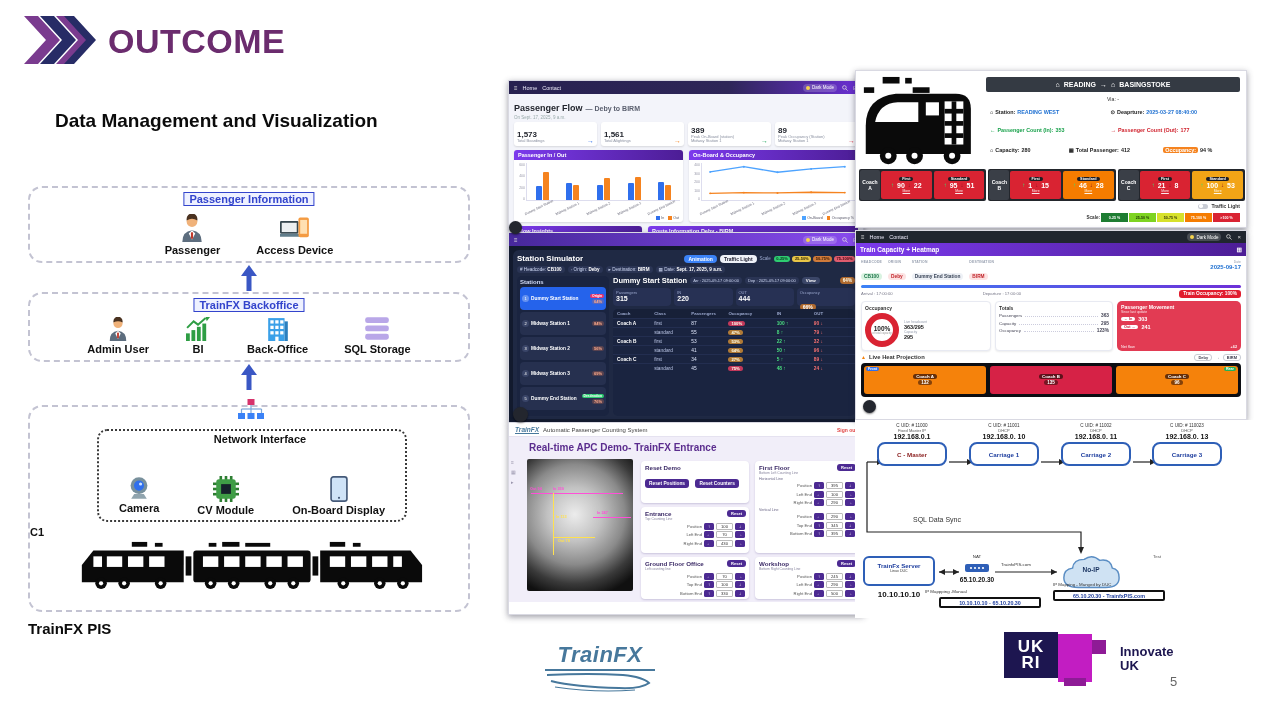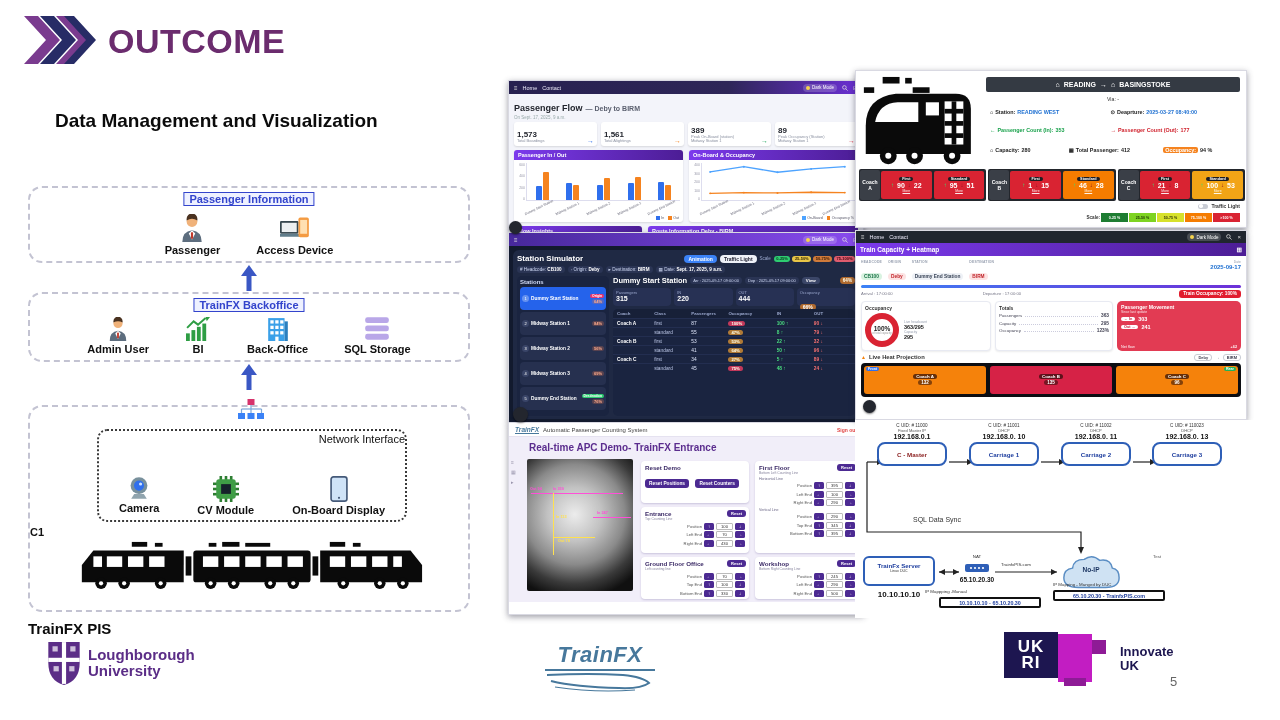--- a/index.html
+++ b/index.html
@@ -9,21 +9,21 @@
 .shot{box-shadow:0 2px 6px rgba(40,40,60,.45);border:1px solid #d9d9e2;background:#fff}
 .slide-title{font-size:34px;font-weight:800;color:#6b2c6e;letter-spacing:.5px}
 .slide-heading{font-size:19px;font-weight:700;color:#0b0b0b}
 
 .arch-box{border:2px dashed #c3c3d2;border-radius:14px}
 .arch-chip{position:absolute;top:4px;left:50%;transform:translateX(-50%);font-size:11px;font-weight:700;color:#3344cc;border:1px solid #3344cc;background:#eef1ff;padding:0 5px;white-space:nowrap}
 .arch-items{position:absolute;left:0;right:0;bottom:5px;display:flex;justify-content:center;align-items:flex-start;gap:36px}
 .arch-item{display:flex;flex-direction:column;align-items:center;gap:2px}
 .arch-item .lbl{font-size:11px;font-weight:700;color:#111;white-space:nowrap}
 .inner-box{position:absolute;border:2px dotted #3a3a3a;border-radius:10px}
-.inner-title{position:absolute;top:2px;left:16px;right:0;text-align:right;font-size:11px;font-weight:400}
+.inner-title{position:absolute;top:2px;left:16px;right:0;text-align:center;font-size:11px;font-weight:700}
 .c1-label,.train-label,.pis-caption{position:absolute;left:0;right:0;text-align:left;font-weight:700}
 .c1-label{font-size:11px}
 .train-label{font-size:11px;color:#2244cc}
 .pis-caption{font-size:15px;color:#0b0b0b}
 
 .dash-nav{height:13px;display:flex;align-items:center;padding:0 5px;gap:5px;color:#e8e6f5;font-size:5.5px;background:linear-gradient(90deg,#272150,#2e2658 62%,#6d30d8)}
 .dash-nav.purple{background:linear-gradient(90deg,#47289b,#8a4bf0)}
 .dash-nav.dark{background:#20262f}
 .dash-nav .sp{flex:1}
 .dm-pill{display:flex;align-items:center;gap:2px;background:rgba(255,255,255,.18);border-radius:5px;padding:0 3px;height:8px;font-size:4.5px;color:#fff;white-space:nowrap}
@@ -1287,35 +1287,20 @@
     <div class="net-lbl" style="left:70px;top:169px">IP Mappping -Manual</div>
     <div class="net-map-box" style="left:84px;top:177px;width:102px;height:11px">10.10.10.10  -  65.10.20.30</div>
     <div class="net-lbl" style="left:198px;top:162px">IP Mapping - Manged by DUC</div>
     <div class="net-map-box" style="left:198px;top:170px;width:112px;height:11px">65.10.20.30 - TrainfxPIS.com</div>
   </div>
 
   <div class="fab" style="left:509px;top:221px;width:13px;height:13px"></div>
   <div class="fab" style="left:513px;top:407px;width:15px;height:15px"></div>
   <div class="fab" style="left:863px;top:400px;width:13px;height:13px"></div>
 
-  <div class="abs lboro" style="left:46px;top:640px">
-    <svg width="36" height="46" viewBox="0 0 34 44">
-      <path d="M2,2 H32 V22 Q32,39 17,43 Q2,39 2,22 Z" fill="#5b2d87"></path>
-      <rect x="15" y="2" width="4" height="40" fill="#fff"></rect>
-        <rect x="2" y="17" width="30" height="4" fill="#fff"></rect>
-      <rect x="6" y="6" width="5" height="5" fill="#fff" opacity=".7"></rect>
-        <rect x="23" y="6" width="5" height="5" fill="#fff" opacity=".7"></rect>
-      <rect x="7" y="25" width="5" height="5" fill="#fff" opacity=".7"></rect>
-        <rect x="22" y="25" width="5" height="5" fill="#fff" opacity=".7"></rect>
-    </svg>
-    <div class="lboro-txt">
-        <div>Loughborough</div>
-        <div>University</div>
-      </div>
-  </div>
 
   <div class="abs" style="left:545px;top:642px;text-align:center">
     <div class="tfx-logo">TrainFX</div>
     <svg width="110" height="22" viewBox="0 0 110 22">
       <path d="M2,4 Q45,2 78,4 Q98,6 104,12 Q96,18 74,17 Q30,16 6,10" fill="none" stroke="#47789c" stroke-width="2"></path>
       <path d="M10,16 Q50,22 90,19" fill="none" stroke="#47789c" stroke-width="1.2"></path>
     </svg>
   </div>
 
   <div class="abs ukri" style="left:1004px;top:632px">

